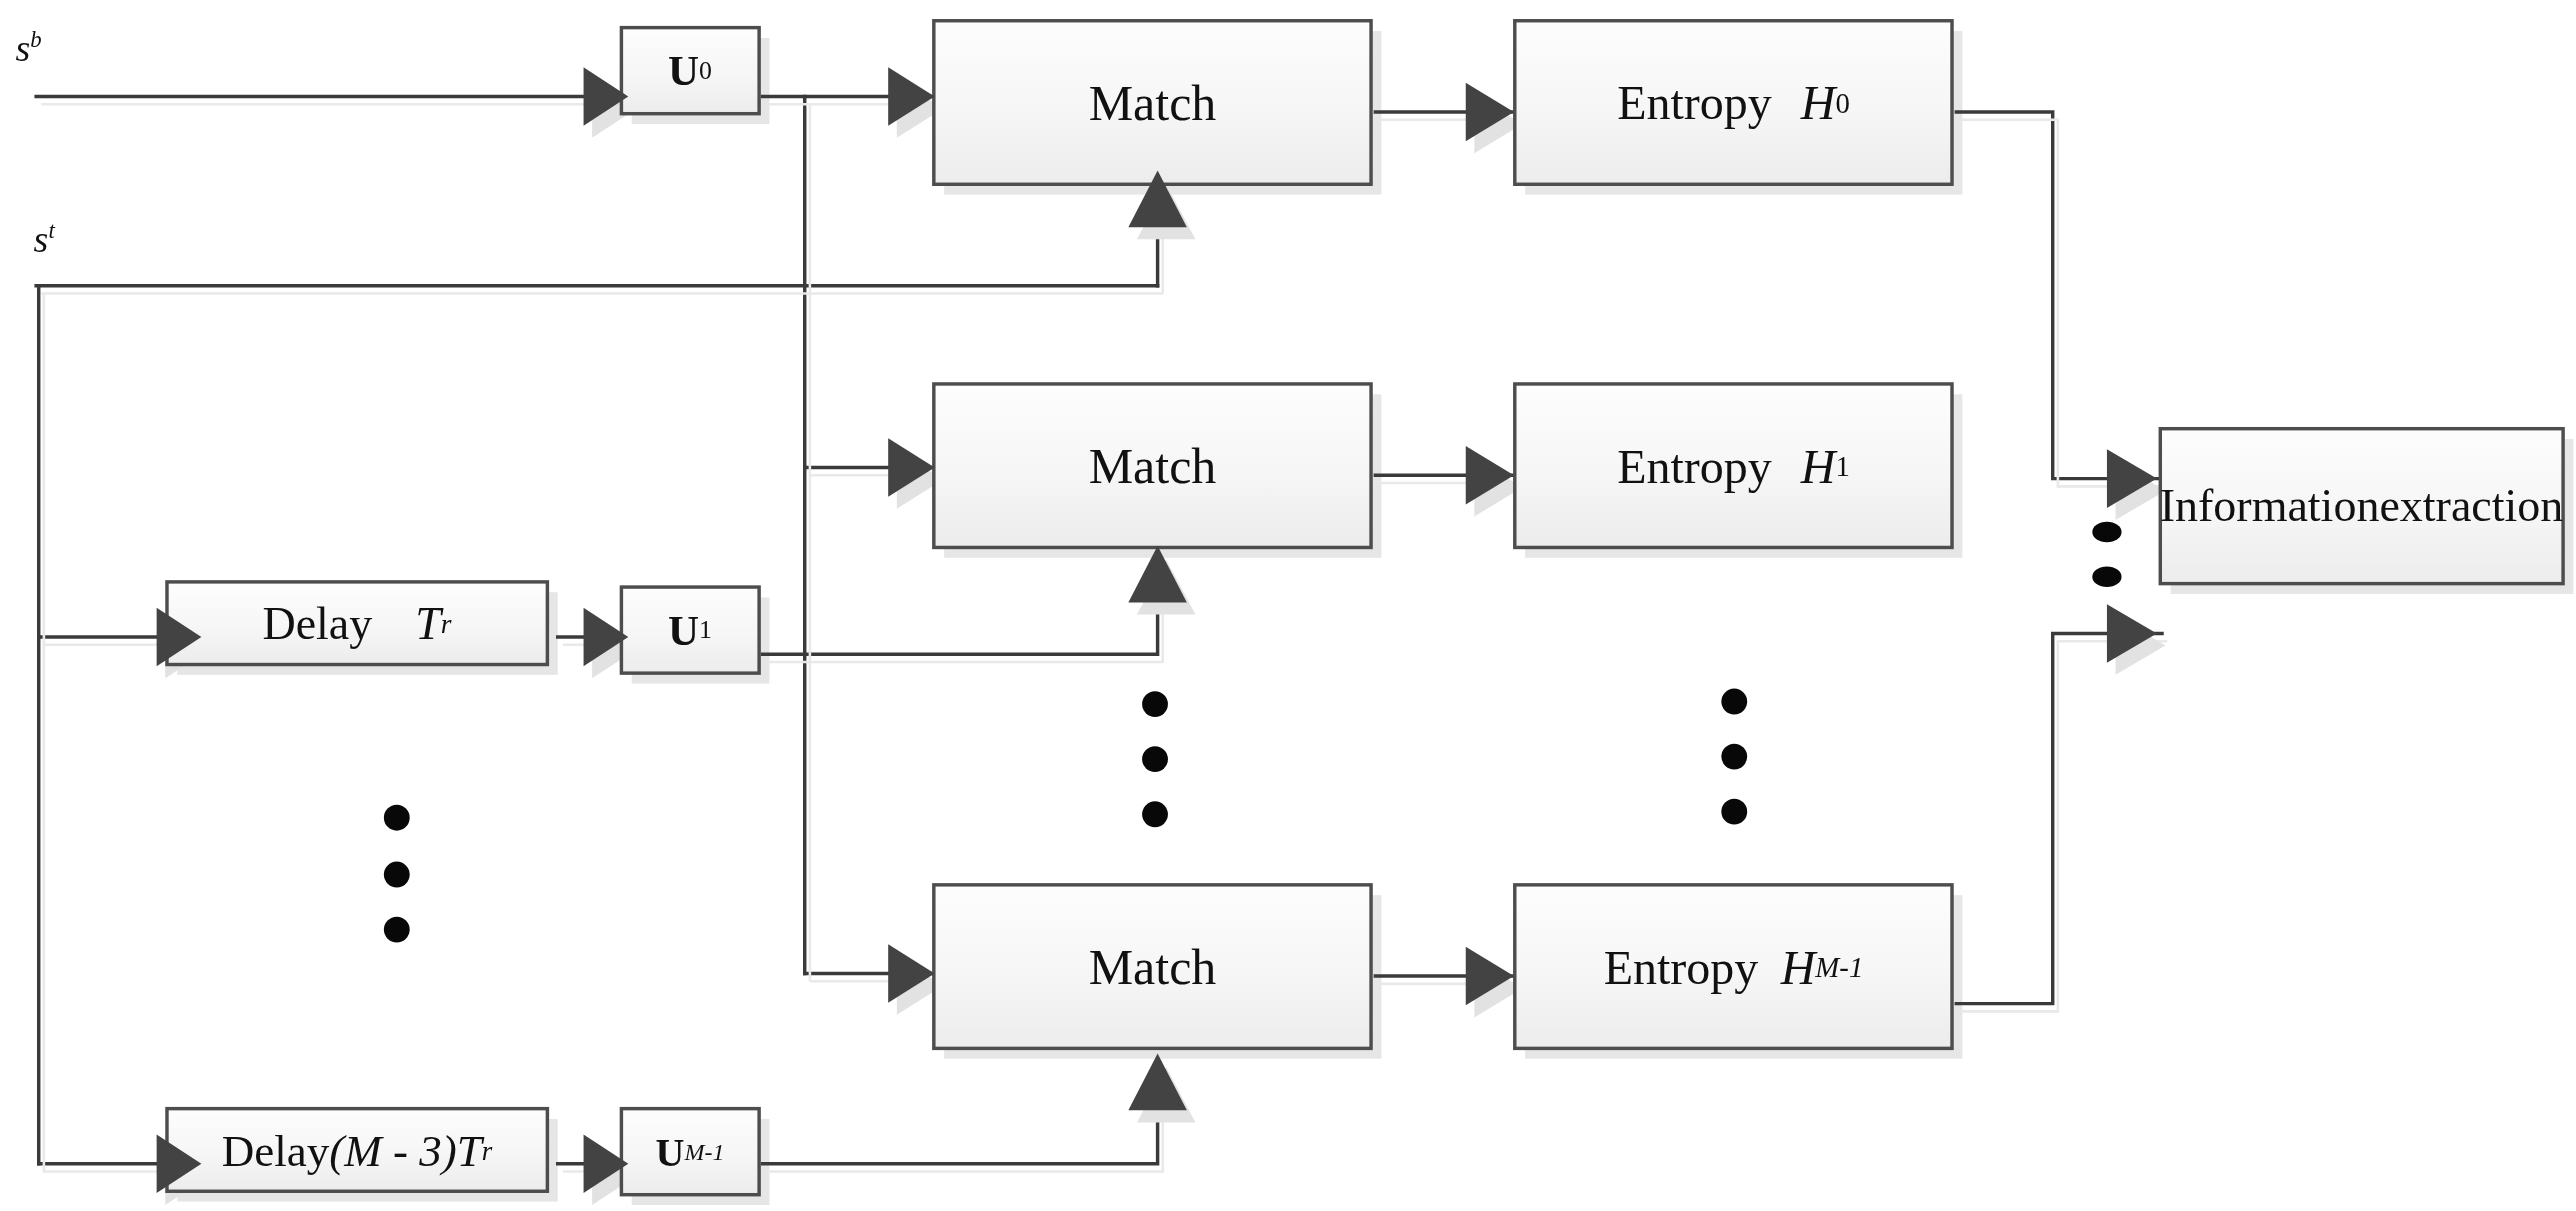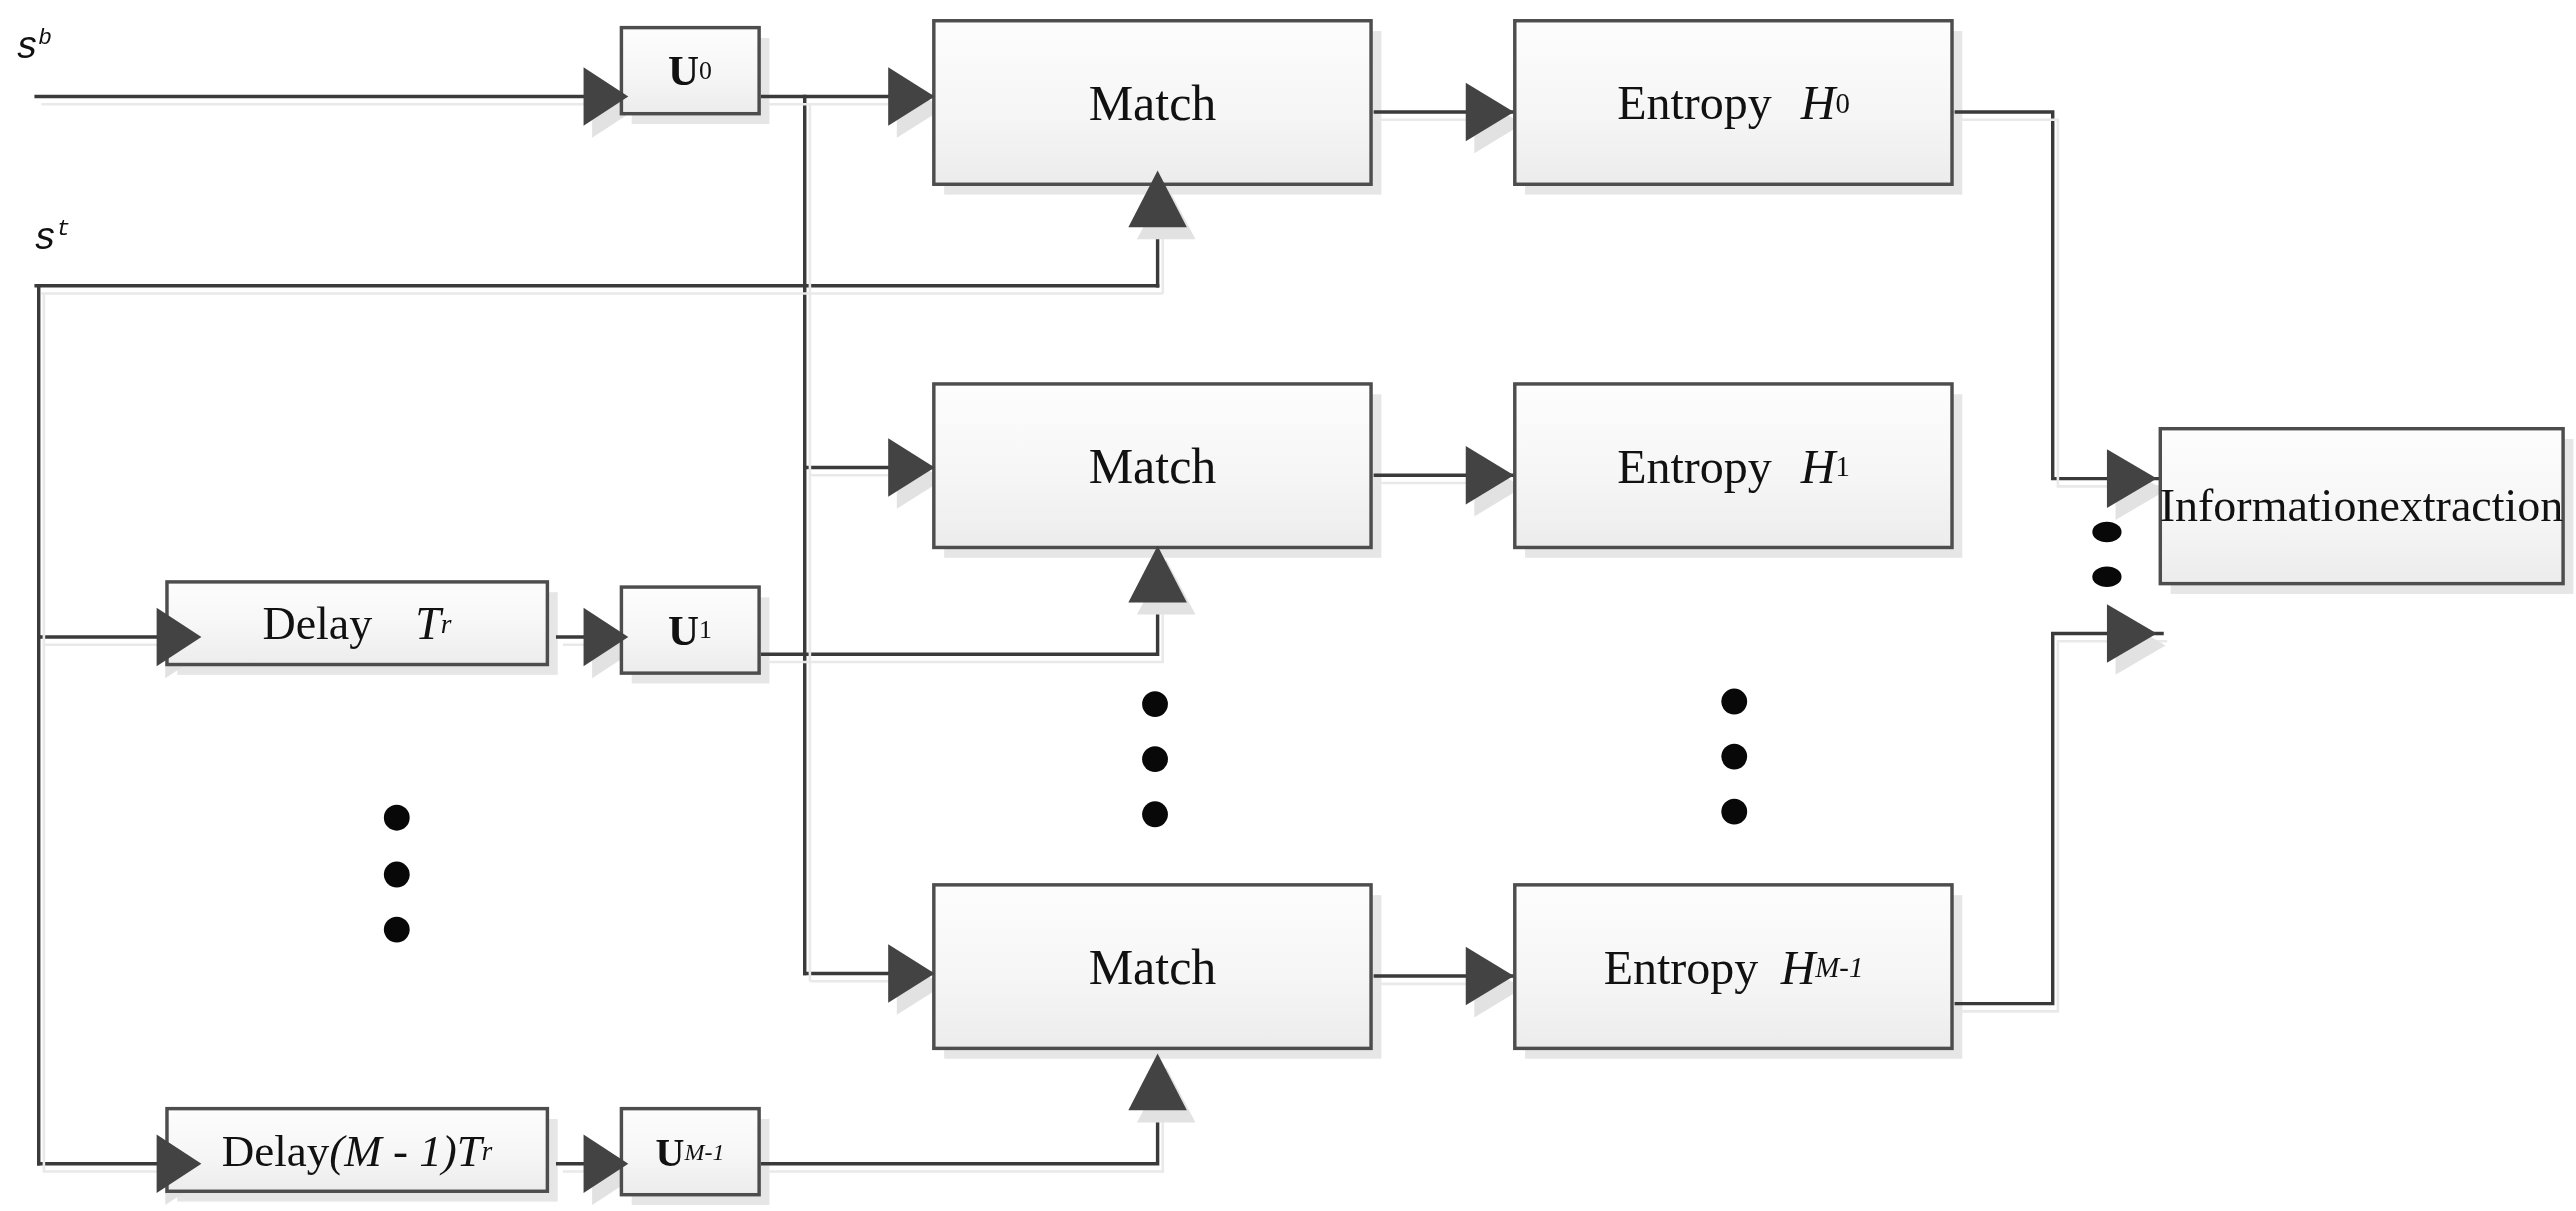--- a/index.html
+++ b/index.html
@@ -5,21 +5,21 @@
   html,body{margin:0;padding:0;background:#ffffff;}
   body{width:2576px;height:1212px;font-family:"Liberation Serif",serif;overflow:hidden;}
   #stage{position:relative;width:2576px;height:1212px;background:#fff;}
   svg{position:absolute;top:0;left:0;width:2576px;height:1212px;}
   .blk-label{
     position:absolute;display:flex;align-items:center;justify-content:center;
     font-family:"Liberation Serif",serif;color:#111;
     text-align:center;pointer-events:none;white-space:nowrap;
   }
   .sig-label{
-    position:absolute;font-family:Liberation Mono, monospace;font-style:italic;
+    position:absolute;font-family:Liberation Serif, serif;font-style:italic;
     color:#111;white-space:nowrap;
   }
   sup{font-size:0.60em;vertical-align:super;line-height:0;}
   sub{font-size:0.60em;vertical-align:sub;line-height:0;}
   .ital{font-style:italic;}
   .bold{font-weight:bold;font-style:normal;}
 </style>
 </head>
 <body>
 
@@ -234,21 +234,21 @@
 
   <div class="blk-label" style="left:167px; top:582px; width:380px; height:83px; font-size:46px;">
     <span>Delay</span>
     <span style="display:inline-block;width:43px;"></span>
     <span class="ital">T</span>
       <sub class="ital">r</sub>
   </div>
 
   <div class="blk-label" style="left:167px; top:1109px; width:380px; height:83px; font-size:45px;">
     <span>Delay</span>
-      <span class="ital">(M - 1)</span>
+      <span class="ital">(M - 3)</span>
       <span class="ital">T</span>
       <sub class="ital">r</sub>
   </div>
 
   <div class="blk-label" style="left:2160px; top:429px; width:403px; height:155px; font-size:46px; line-height:1.28;">
     <span>Information</span>
     <span>extraction</span>
   </div>
 
 </div>

